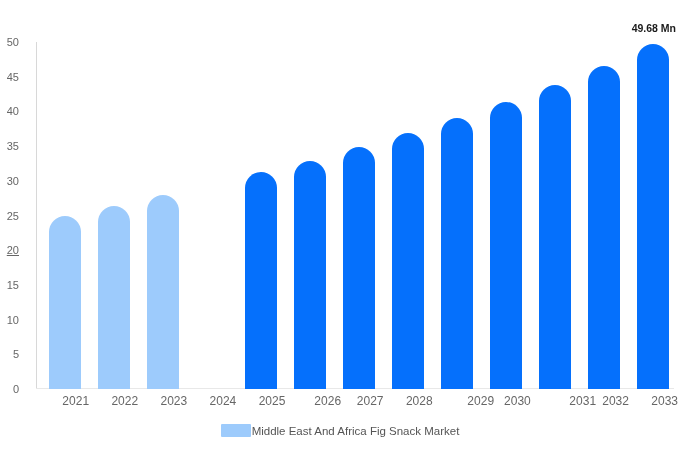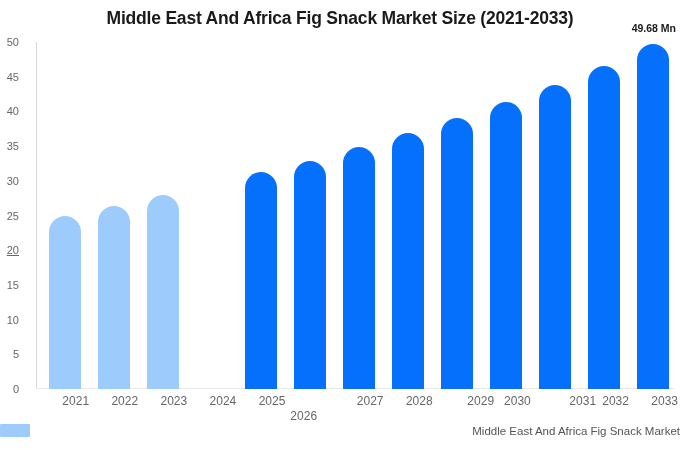--- a/index.html
+++ b/index.html
@@ -138,41 +138,40 @@
   }
 
   
   #legend {
     position: absolute;
     left: 0;
     top: 424px;
     width: 680px;
     display: flex;
     align-items: center;
-    justify-content: space-between;
+    justify-content: center;
     gap: 1px;
   }
   #legend-swatch {
     width: 30px;
     height: 13px;
     border-radius: 1px;
     flex: none;
   }
   #legend-label {
     font-size: 11.5px;
     color: #555555;
     white-space: nowrap;
   }
 </style>
 </head>
 <body>
 
 <div id="chart-root">
 
-  <div id="chart-title">Middle East And Africa Fig Snack Market Size (2021-2033)</div>
 
   <div id="last-value-label">49.68 Mn</div>
 
   <div id="plot-area">
     <div id="axis-line"></div>
     <div id="baseline"></div>
     <div id="yticks-layer">
         <div class="y-tick" style="top: 347px;">0</div>
         <div class="y-tick" style="top: 312.3px;">5</div>
         <div class="y-tick" style="top: 277.6px;">10</div>
@@ -224,21 +223,21 @@
         </div>
       </div>
   </div>
 
   <div id="xaxis-layer">
       <div class="x-tick" style="left: 4px; width: 49.0769px;">2021</div>
       <div class="x-tick" style="left: 53.0769px; width: 49.0769px;">2022</div>
       <div class="x-tick" style="left: 102.154px; width: 49.0769px;">2023</div>
       <div class="x-tick" style="left: 151.231px; width: 49.0769px;">2024</div>
       <div class="x-tick" style="left: 200.308px; width: 49.0769px;">2025</div>
-      <div class="x-tick" style="left: 232px; width: 49.0769px; margin-top: 15px;">2026</div>
+      <div class="x-tick" style="left: 256px; width: 49.0769px;">2026</div>
       <div class="x-tick" style="left: 298.462px; width: 49.0769px;">2027</div>
       <div class="x-tick" style="left: 347.538px; width: 49.0769px;">2028</div>
       <div class="x-tick" style="left: 409px; width: 49.0769px;">2029</div>
       <div class="x-tick" style="left: 445.692px; width: 49.0769px;">2030</div>
       <div class="x-tick" style="left: 511px; width: 49.0769px;">2031</div>
       <div class="x-tick" style="left: 543.846px; width: 49.0769px;">2032</div>
       <div class="x-tick" style="left: 592.923px; width: 49.0769px;">2033</div>
     </div>
 
   <div id="legend">

